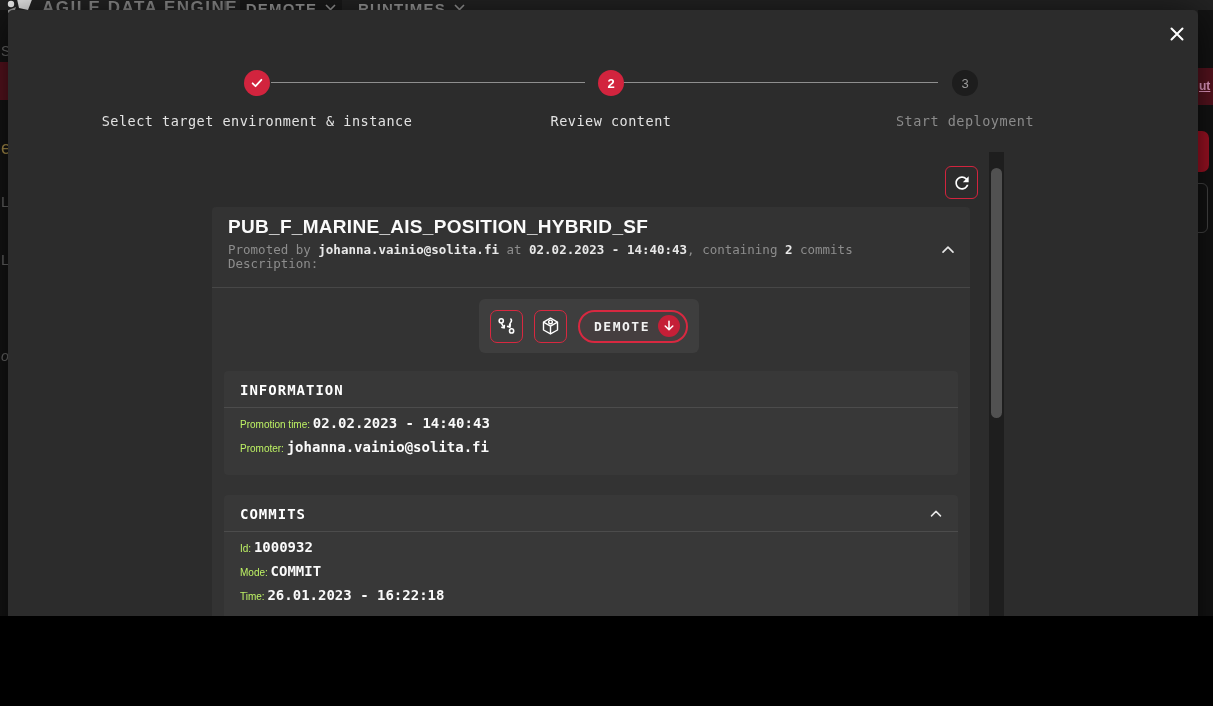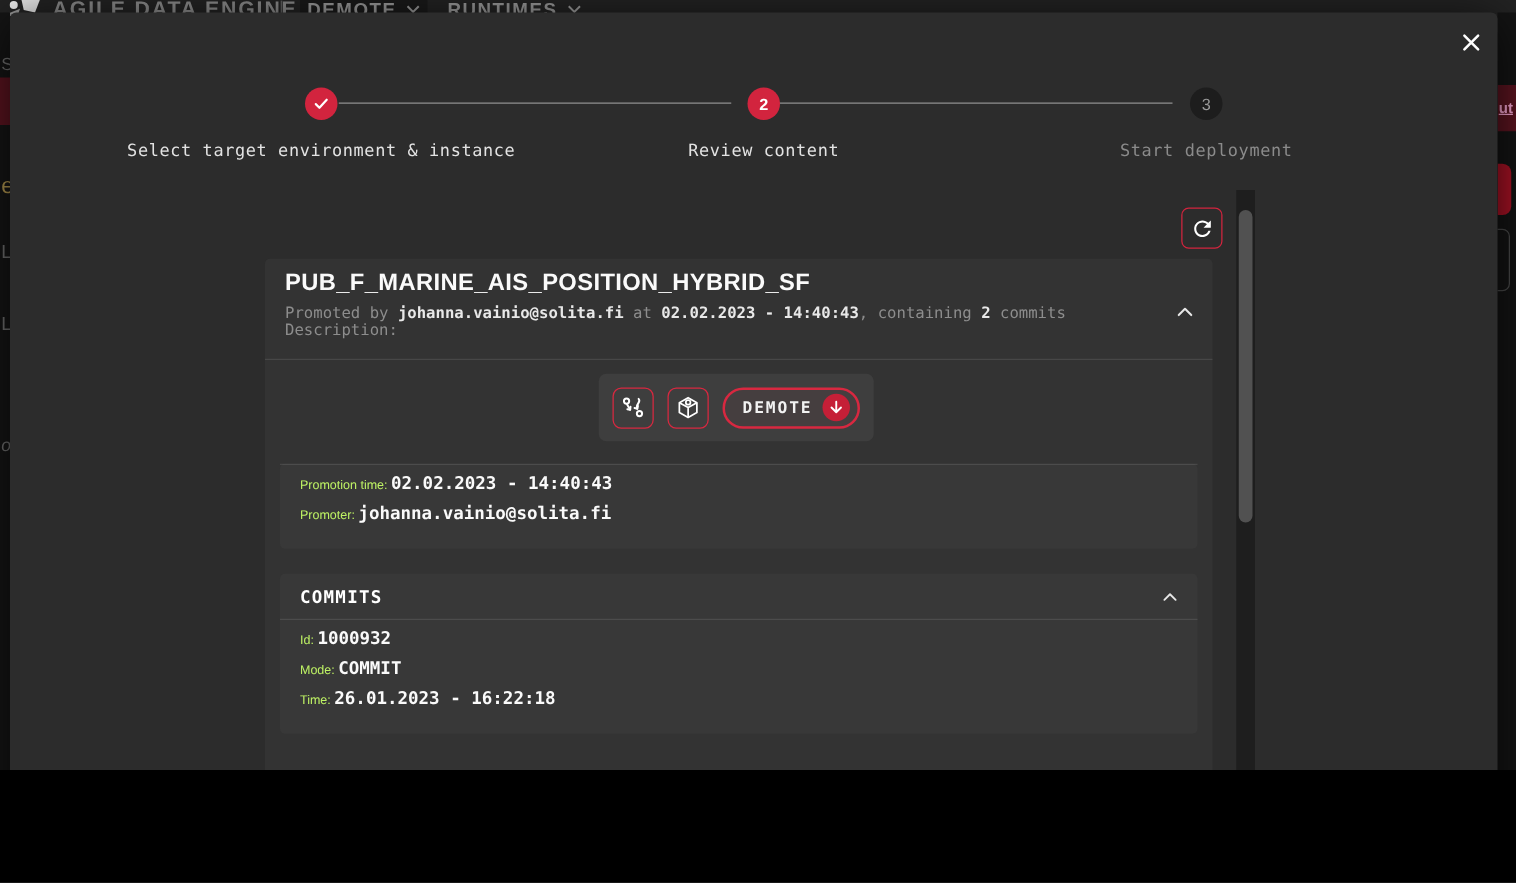--- a/index.html
+++ b/index.html
@@ -262,20 +262,21 @@
               <span class="dcirc">
                 <svg width="14" height="14" viewBox="0 0 24 24">
                     <path d="M12 4 V18 M5.5 12 L12 18.5 L18.5 12" fill="none" stroke="#ffffff" stroke-width="2.6" stroke-linecap="round" stroke-linejoin="round"></path>
                   </svg>
               </span>
             </button>
           </div>
         </div>
 
         <section class="panel info">
+          <h3>INFORMATION</h3>
           <hr>
           <div class="rows">
             <p class="row"><span class="lbl">Promotion time: </span><span class="val">02.02.2023 - 14:40:43</span></p>
             <p class="row"><span class="lbl">Promoter: </span><span class="val">johanna.vainio@solita.fi</span></p>
           </div>
         </section>
 
         <section class="panel commits">
           <div class="phead">
             <h3>COMMITS</h3>

